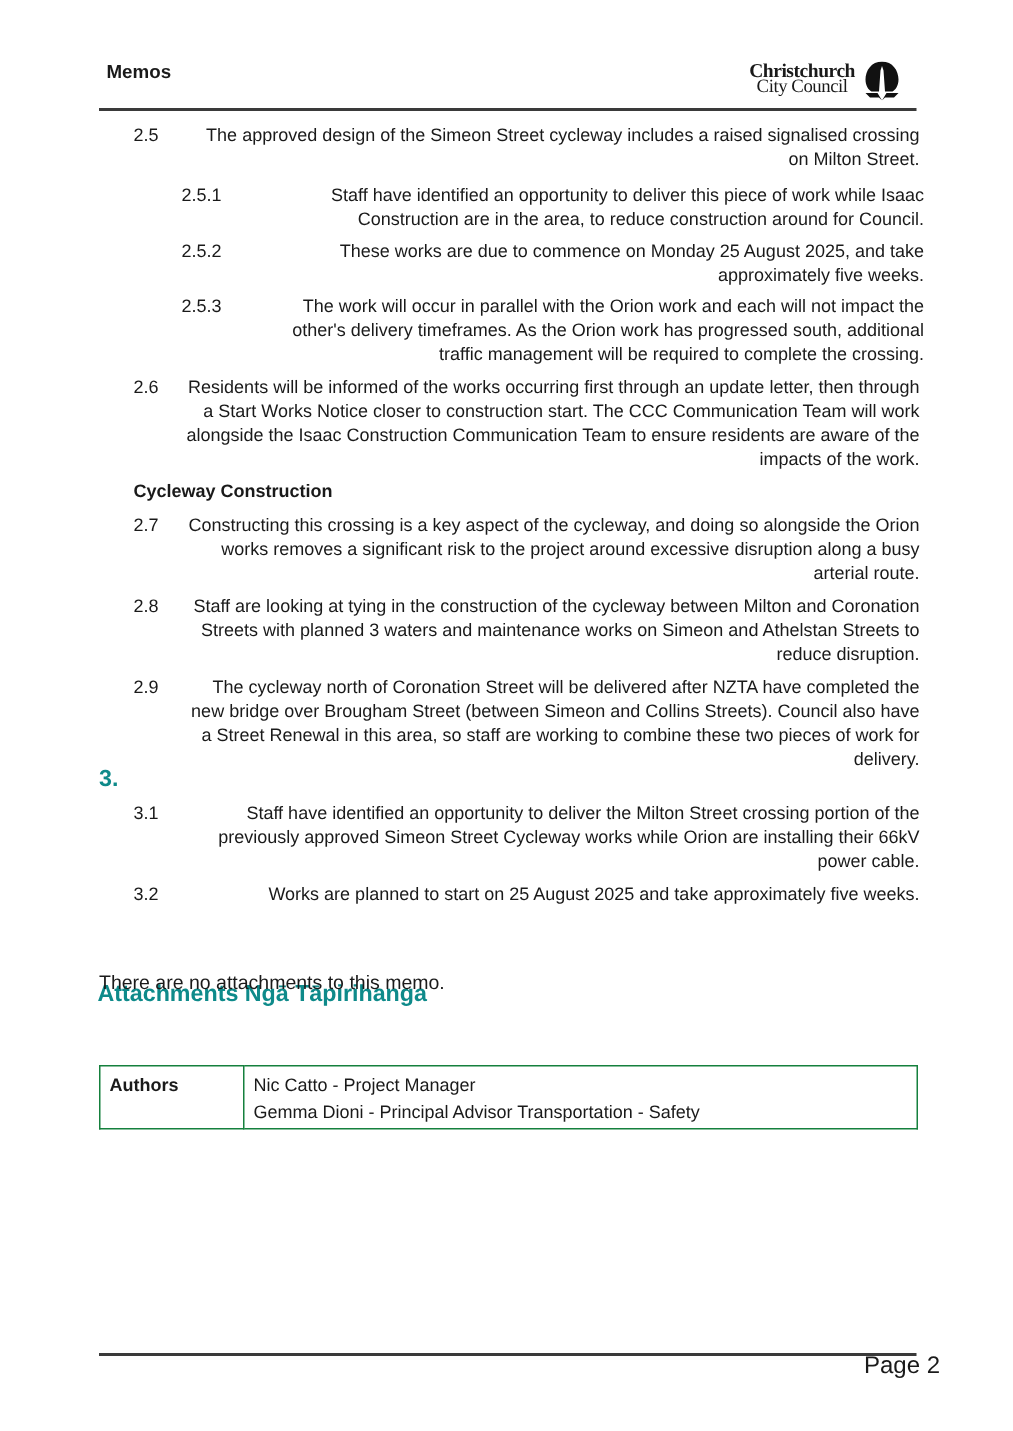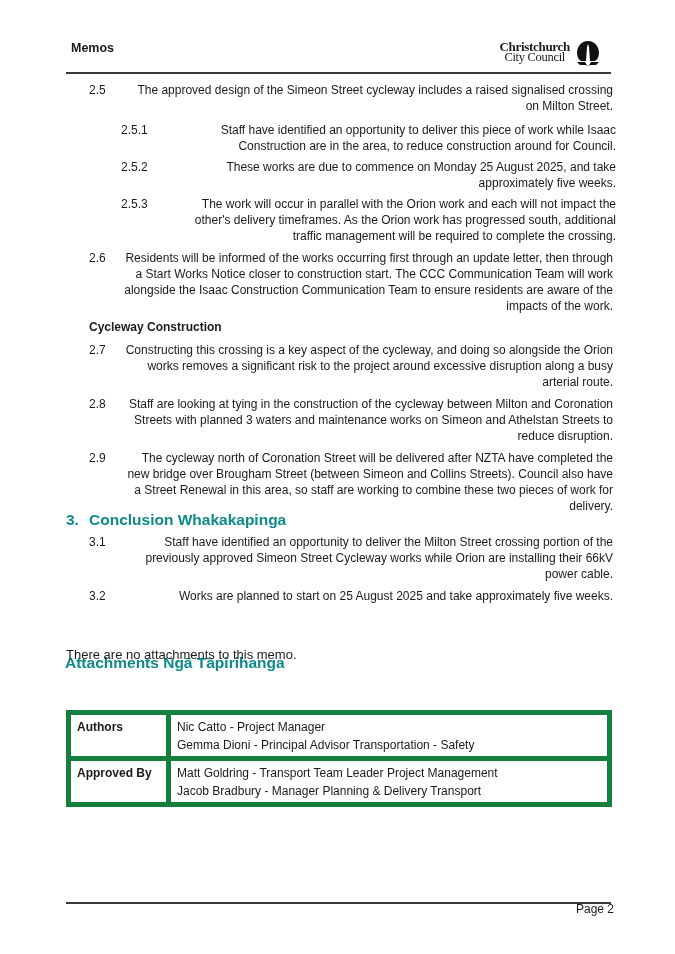--- a/index.html
+++ b/index.html
@@ -8,37 +8,37 @@
   .page { position:absolute; left:0; top:0; width:675px; height:954px; }
   .hdr-title { position:absolute; left:71px; top:41px; font-size:12.5px; font-weight:bold; }
   .logo { position:absolute; left:498px; top:41px; width:102px; height:26px; }
   .logo-text { position:absolute; right:30px; top:0; text-align:center;
                font-family:"Liberation Serif", serif; line-height:11px; }
   .logo-l1 { font-size:13px; font-weight:bold; letter-spacing:-0.3px; }
   .logo-l2 { font-size:12.5px; letter-spacing:-0.3px; }
   .logo-icon { position:absolute; right:0; top:0; width:24px; height:26px; }
   .rule-top { position:absolute; left:66px; top:72px; width:545px; height:1.5px; background:#3a3a3a; }
   .rule-bot { position:absolute; left:66px; top:902px; width:545px; height:1.5px; background:#3a3a3a; }
-  .page-no { position:absolute; left:576px; top:902px; font-size:12px; }
+  .page-no { position:absolute; left:576px; top:902px; font-size:16px; }
 
   .para { position:absolute; font-size:12px; line-height:16px; }
   .para .num { position:absolute; left:0; top:0; }
   .para .txt { position:absolute; top:0;text-align:right; }
   .l1 { left:89px; width:525px; }
   .l1 .txt { left:32px; width:492px; }
   .l2 { left:121px; width:495px; }
   .l2 .txt { left:48px; width:447px; }
 
   .subhead { position:absolute; left:89px; font-size:12px; font-weight:bold; }
   .h-teal { position:absolute; color:#0e8a8a; font-weight:bold; font-size:15.5px; }
   .plain { position:absolute; left:66px; font-size:13px; }
 
   table.sig { position:absolute; left:66px; top:710px; width:546px;
               border-collapse:collapse; font-size:12px; }
-  table.sig td { border:5px solid #15803d; vertical-align:top; padding:3px 6px 2px 6px; line-height:18px; }
+  table.sig td { border:1px solid #15803d; vertical-align:top; padding:3px 6px 2px 6px; line-height:18px; }
   table.sig td.lbl { width:83px; font-weight:bold; }
 </style>
 </head>
 <body>
 
 <div class="page">
 
   <div class="hdr-title">Memos</div>
 
   <div class="logo">
@@ -90,21 +90,20 @@
     <span class="num">2.8</span>
     <div class="txt">Staff are looking at tying in the construction of the cycleway between Milton and Coronation Streets with planned 3 waters and maintenance works on Simeon and Athelstan Streets to reduce disruption.</div>
   </div>
 
   <div class="para l1" style="top:450px;">
     <span class="num">2.9</span>
     <div class="txt">The cycleway north of Coronation Street will be delivered after NZTA have completed the new bridge over Brougham Street (between Simeon and Collins Streets). Council also have a Street Renewal in this area, so staff are working to combine these two pieces of work for delivery.</div>
   </div>
 
   <div class="h-teal" style="left:66px; top:511px;">3.</div>
-  <div class="h-teal" style="left:89px; top:511px;">Conclusion Whakakapinga</div>
 
   <div class="para l1" style="top:534px;">
     <span class="num">3.1</span>
     <div class="txt">Staff have identified an opportunity to deliver the Milton Street crossing portion of the previously approved Simeon Street Cycleway works while Orion are installing their 66kV power cable.</div>
   </div>
 
   <div class="para l1" style="top:588px;">
     <span class="num">3.2</span>
     <div class="txt">Works are planned to start on 25 August 2025 and take approximately five weeks.</div>
   </div>
@@ -115,25 +114,18 @@
 
   <table class="sig">
     <tbody>
         <tr>
       <td class="lbl">Authors</td>
       <td>
         <div>Nic Catto - Project Manager</div>
         <div>Gemma Dioni - Principal Advisor Transportation - Safety</div>
       </td>
     </tr>
-    <tr>
-      <td class="lbl">Approved By</td>
-      <td>
-        <div>Matt Goldring - Transport Team Leader Project Management</div>
-        <div>Jacob Bradbury - Manager Planning &amp; Delivery Transport</div>
-      </td>
-    </tr>
   </tbody>
     </table>
 
   <div class="rule-bot"></div>
   <div class="page-no">Page 2</div>
 </div>
 
 </body></html>

